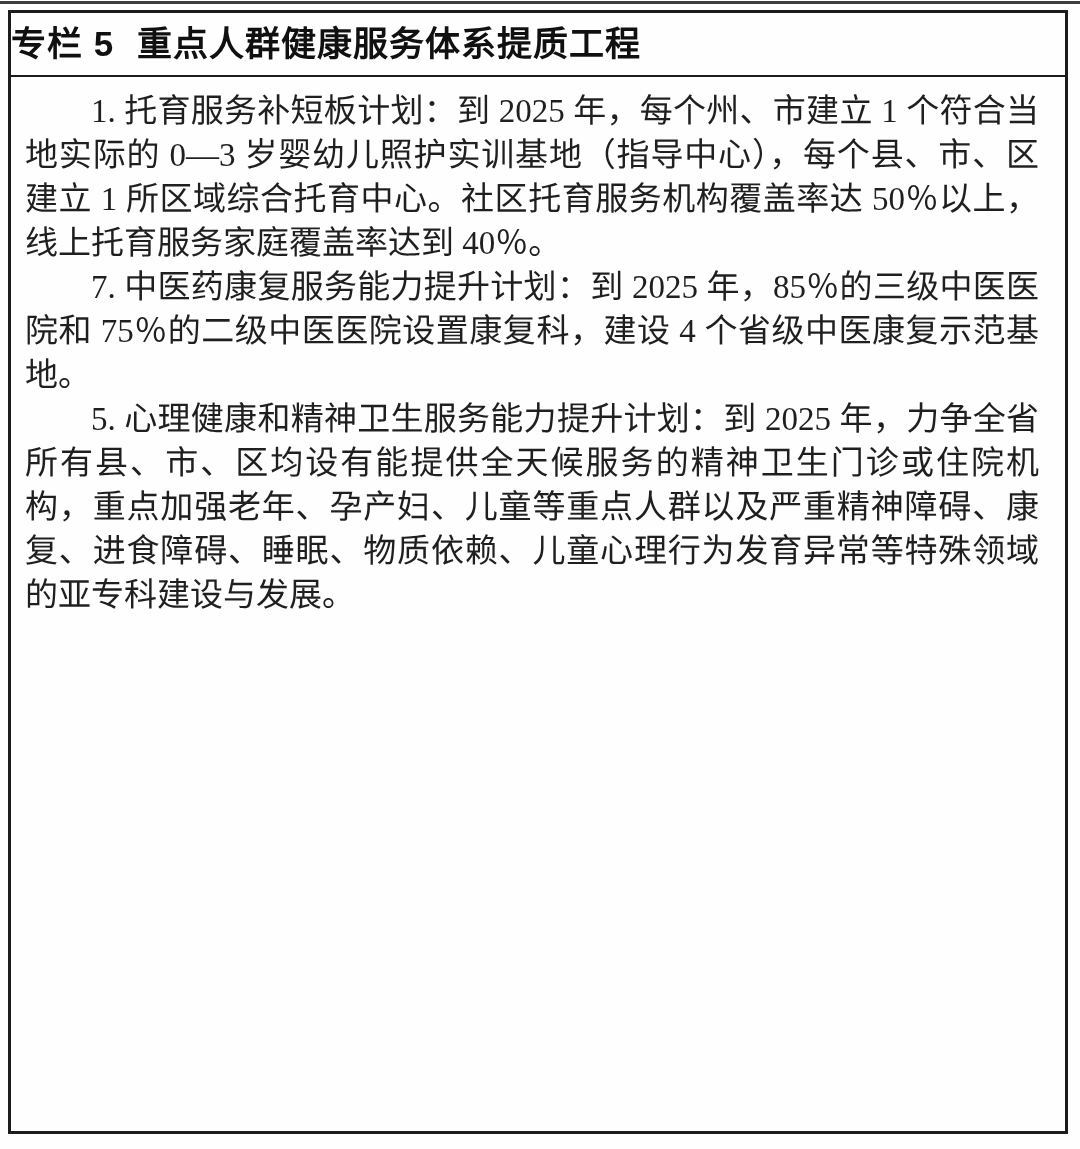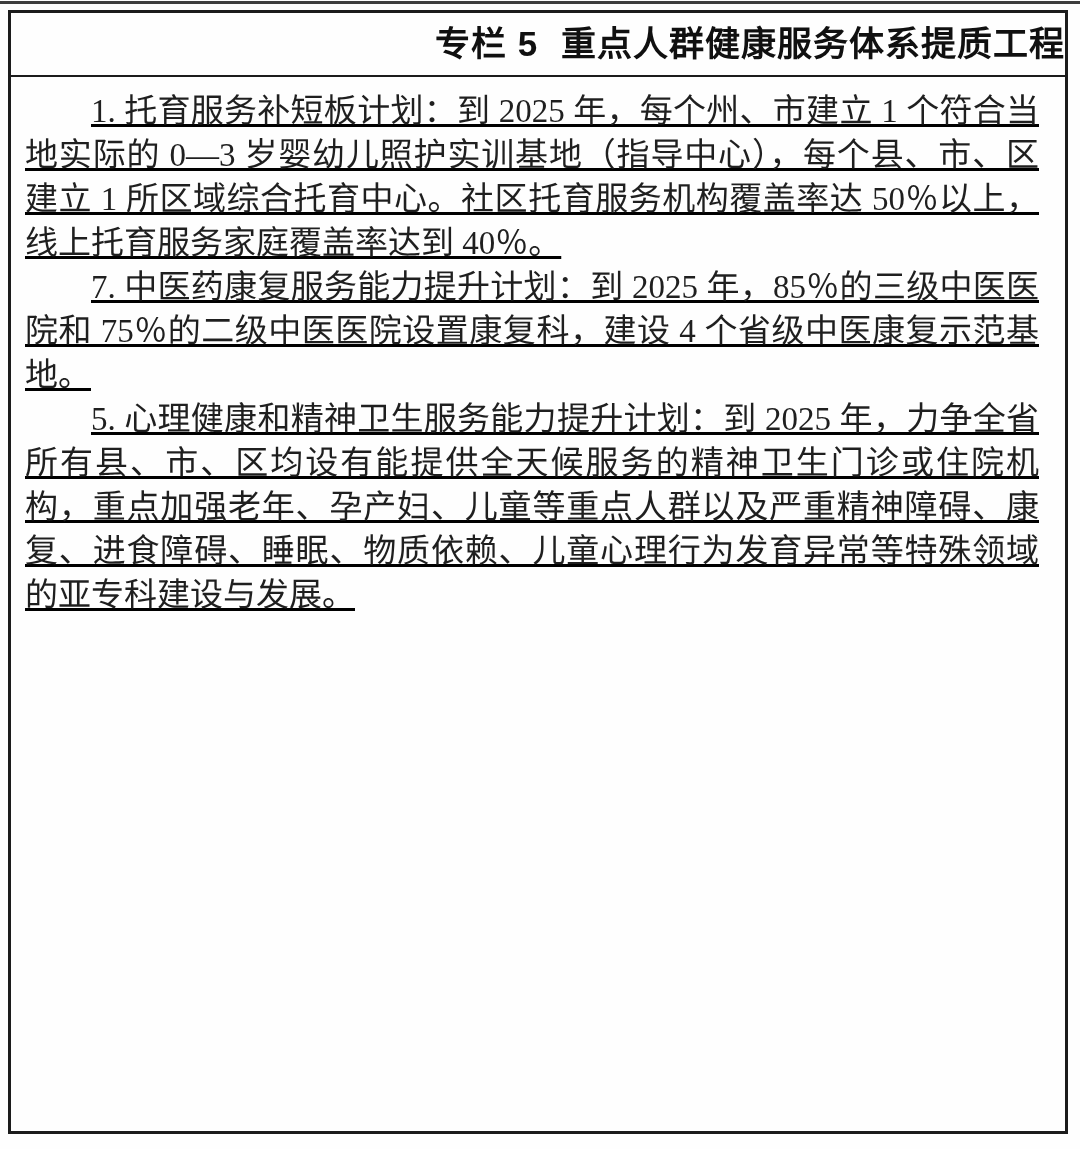--- a/index.html
+++ b/index.html
@@ -30,36 +30,35 @@
     top: 10px;
     width: 1060px;
     height: 1124px;
     border: 3px solid #1c1c1c;
     box-sizing: border-box;
     background: #fefefe;
   }
   .panel-header {
     height: 62px;
     line-height: 62px;
-    text-align: right;
+    text-align: left;
     border-bottom: 2px solid #1c1c1c;
     font-family: "Liberation Sans", "DejaVu Sans", sans-serif;
     font-weight: 700;
     font-size: 35px;
     color: #101010;
     letter-spacing: 1px;
     white-space: nowrap;
   }
   .panel-header .panel-label {
     margin-right: 0.65em;
   }
   .panel-body {
     padding: 12px 26px 0 14px;
     box-sizing: border-box;
-    text-decoration: underline;
   }
   .para {
     margin: 0;
     font-size: 33px;
     line-height: 44px;
     color: #1f1f1f;
     text-indent: 2em;
     text-align: justify;
     text-justify: inter-character;
     letter-spacing: 0;

